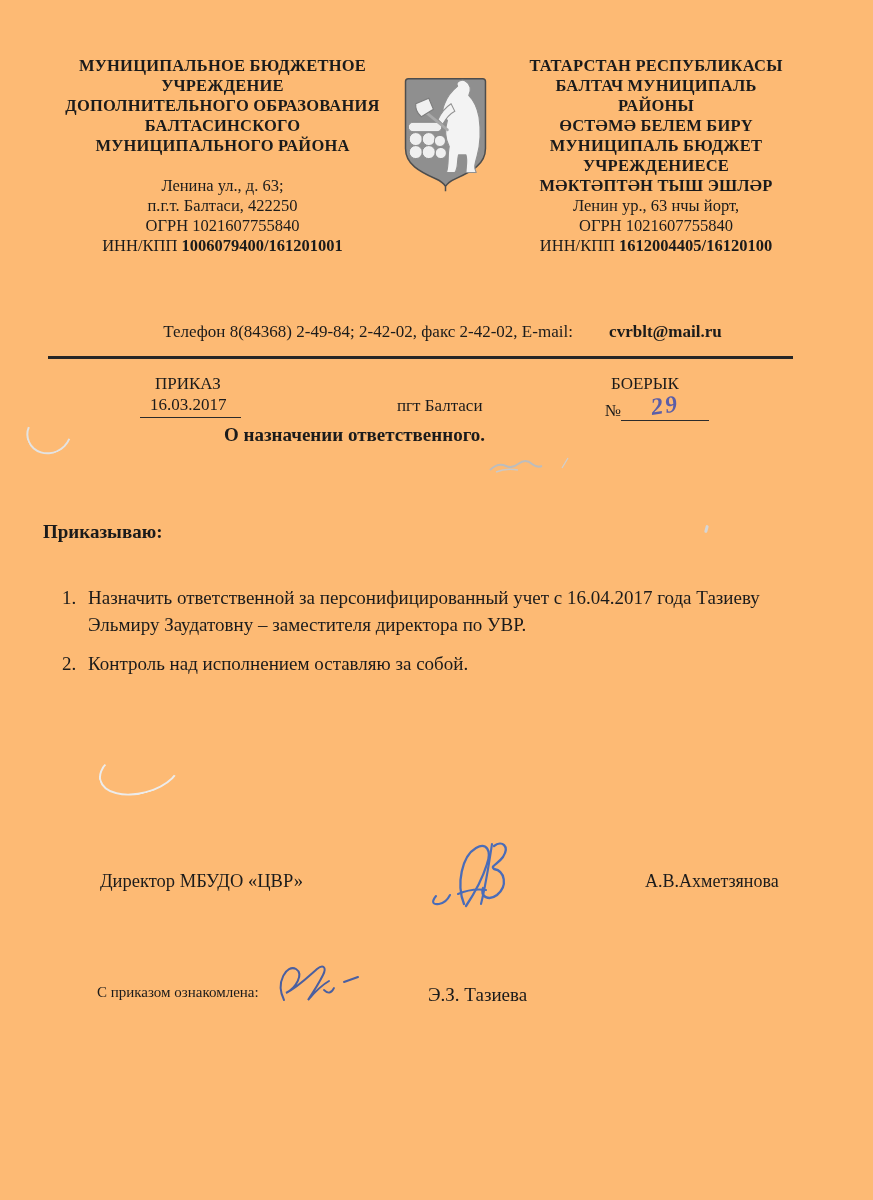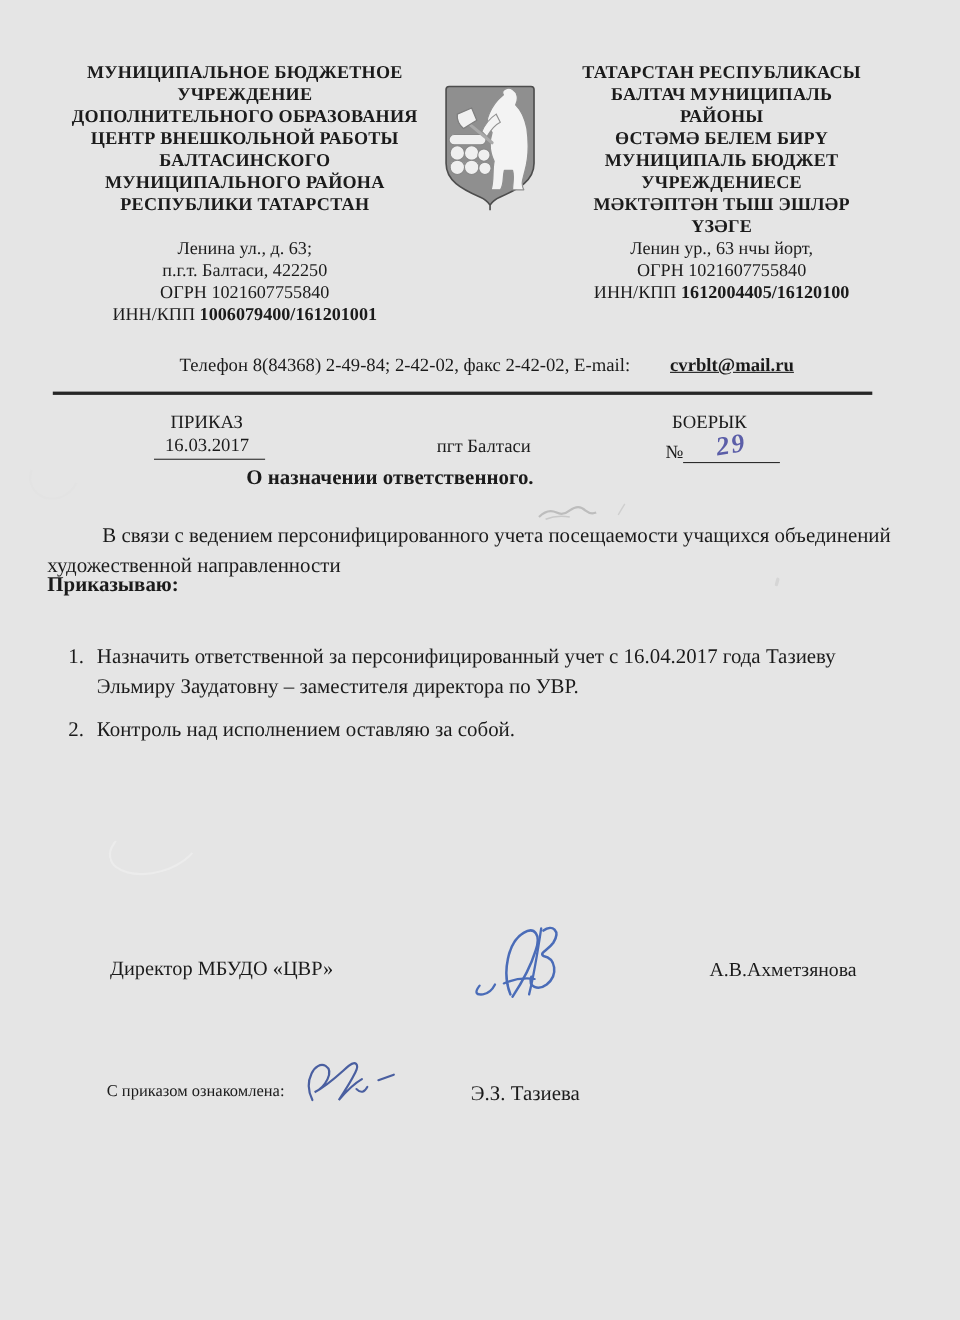--- a/index.html
+++ b/index.html
@@ -1,35 +1,35 @@
 <!DOCTYPE html>
 <html><head>
 <meta charset="utf-8">
 <style>
   html,body{margin:0;padding:0;background:#ffffff;}
   .page{
     position:relative;width:873px;height:1200px;margin:0 auto;
-    background:#e5e5e5;overflow:hidden;
+    background:#fdba74;overflow:hidden;
     font-family:"Liberation Serif","DejaVu Serif",serif;
     color:#1b1b1b;
   }
   
   .org{position:absolute;top:56px;text-align:center;line-height:20px;}
   .org-left{left:50px;width:345px;}
   .org-right{left:478px;width:356px;}
   .org .b{display:block;font-weight:bold;font-size:16.5px;letter-spacing:.2px;}
   .org .addr{display:block;font-size:16.5px;}
   .org-left .addr-group{margin-top:20px;}
   .inn-line{display:block;font-size:16.5px;}
   .inn-line .val{font-weight:bold;}
   .emblem{position:absolute;left:399px;top:74px;width:93px;height:119px;}
   
   .contact{position:absolute;top:322px;left:0;width:873px;text-align:center;
            font-size:17px;padding-left:12px;box-sizing:border-box;}
-  .contact .email{font-weight:bold;text-decoration:underline;color:#1b1b1b;cursor:pointer;margin-left:32px;}
+  .contact .email{font-weight:bold;color:#1b1b1b;cursor:pointer;margin-left:32px;}
   .rule{position:absolute;top:356px;left:48px;width:745px;height:3px;background:#262626;}
   
   .oh{position:absolute;font-size:17px;margin-left:28px;}
   .oh-prikaz{left:127px;top:374px;}
   .oh-date{left:112px;top:395px;border-bottom:1.6px solid #2b2b2b;padding:0 14px 2px 10px;}
   .oh-place{left:369px;top:396px;}
   .oh-boeryk{left:583px;top:374px;}
   .oh-num{left:577px;top:392px;}
   .num-line{display:inline-block;width:88px;border-bottom:1.6px solid #2b2b2b;
             text-align:center;vertical-align:bottom;padding-bottom:1px;}
@@ -72,24 +72,22 @@
 </style>
 </head>
 <body>
 
 <div class="page">
 
   <div class="org org-left">
     <span class="b">МУНИЦИПАЛЬНОЕ БЮДЖЕТНОЕ</span>
     <span class="b">УЧРЕЖДЕНИЕ</span>
     <span class="b">ДОПОЛНИТЕЛЬНОГО ОБРАЗОВАНИЯ</span>
-    <span class="b">ЦЕНТР ВНЕШКОЛЬНОЙ РАБОТЫ</span>
     <span class="b">БАЛТАСИНСКОГО</span>
     <span class="b">МУНИЦИПАЛЬНОГО РАЙОНА</span>
-    <span class="b">РЕСПУБЛИКИ ТАТАРСТАН</span>
     <div class="addr-group">
       <span class="addr">Ленина ул., д. 63;</span>
       <span class="addr">п.г.т. Балтаси, 422250</span>
       <span class="addr">ОГРН 1021607755840</span>
       <span class="inn-line"><span>ИНН/КПП </span><span class="val">1006079400/161201001</span></span>
     </div>
   </div>
 
   <div class="emblem">
     <svg width="93" height="119" viewBox="0 0 100 128">
@@ -117,21 +115,20 @@
   </div>
 
   <div class="org org-right">
     <span class="b">ТАТАРСТАН РЕСПУБЛИКАСЫ</span>
     <span class="b">БАЛТАЧ МУНИЦИПАЛЬ</span>
     <span class="b">РАЙОНЫ</span>
     <span class="b">ӨСТӘМӘ БЕЛЕМ БИРҮ</span>
     <span class="b">МУНИЦИПАЛЬ БЮДЖЕТ</span>
     <span class="b">УЧРЕЖДЕНИЕСЕ</span>
     <span class="b">МӘКТӘПТӘН ТЫШ ЭШЛӘР</span>
-    <span class="b">ҮЗӘГЕ</span>
     <div>
       <span class="addr">Ленин ур., 63 нчы йорт,</span>
       <span class="addr">ОГРН 1021607755840</span>
       <span class="inn-line"><span>ИНН/КПП </span><span class="val">1612004405/16120100</span></span>
     </div>
   </div>
 
   <div class="contact">
     <span>Телефон 8(84368) 2-49-84; 2-42-02, факс 2-42-02, E-mail: </span><span class="email">cvrblt@mail.ru</span>
   </div>
@@ -147,21 +144,20 @@
   </div>
 
   <h1 class="doc-title">О назначении ответственного.</h1>
 
   <svg class="smudge-title" viewBox="0 0 92 26">
     <path d="M6,18 q8,-8 16,-4 q6,3 12,-2 q8,-6 14,0 q5,4 10,2" fill="none" stroke="#bdbdbd" stroke-width="2"></path>
     <path d="M12,20 q10,-4 22,-2" fill="none" stroke="#c9c9c9" stroke-width="1.5"></path>
     <path d="M78,16 l6,-10" fill="none" stroke="#cfcfcf" stroke-width="1.3"></path>
   </svg>
 
-  <p class="para">В связи с ведением персонифицированного учета посещаемости учащихся объединений художественной направленности</p>
   <p class="command">Приказываю:</p>
 
   <div class="list-item li-1">
     <span class="li-num">1.</span>
     <span class="li-text">Назначить ответственной за персонифицированный учет с 16.04.2017 года Тазиеву Эльмиру Заудатовну – заместителя директора по УВР.</span>
   </div>
   <div class="list-item li-2">
     <span class="li-num">2.</span>
     <span class="li-text">Контроль над исполнением оставляю за собой.</span>
   </div>

